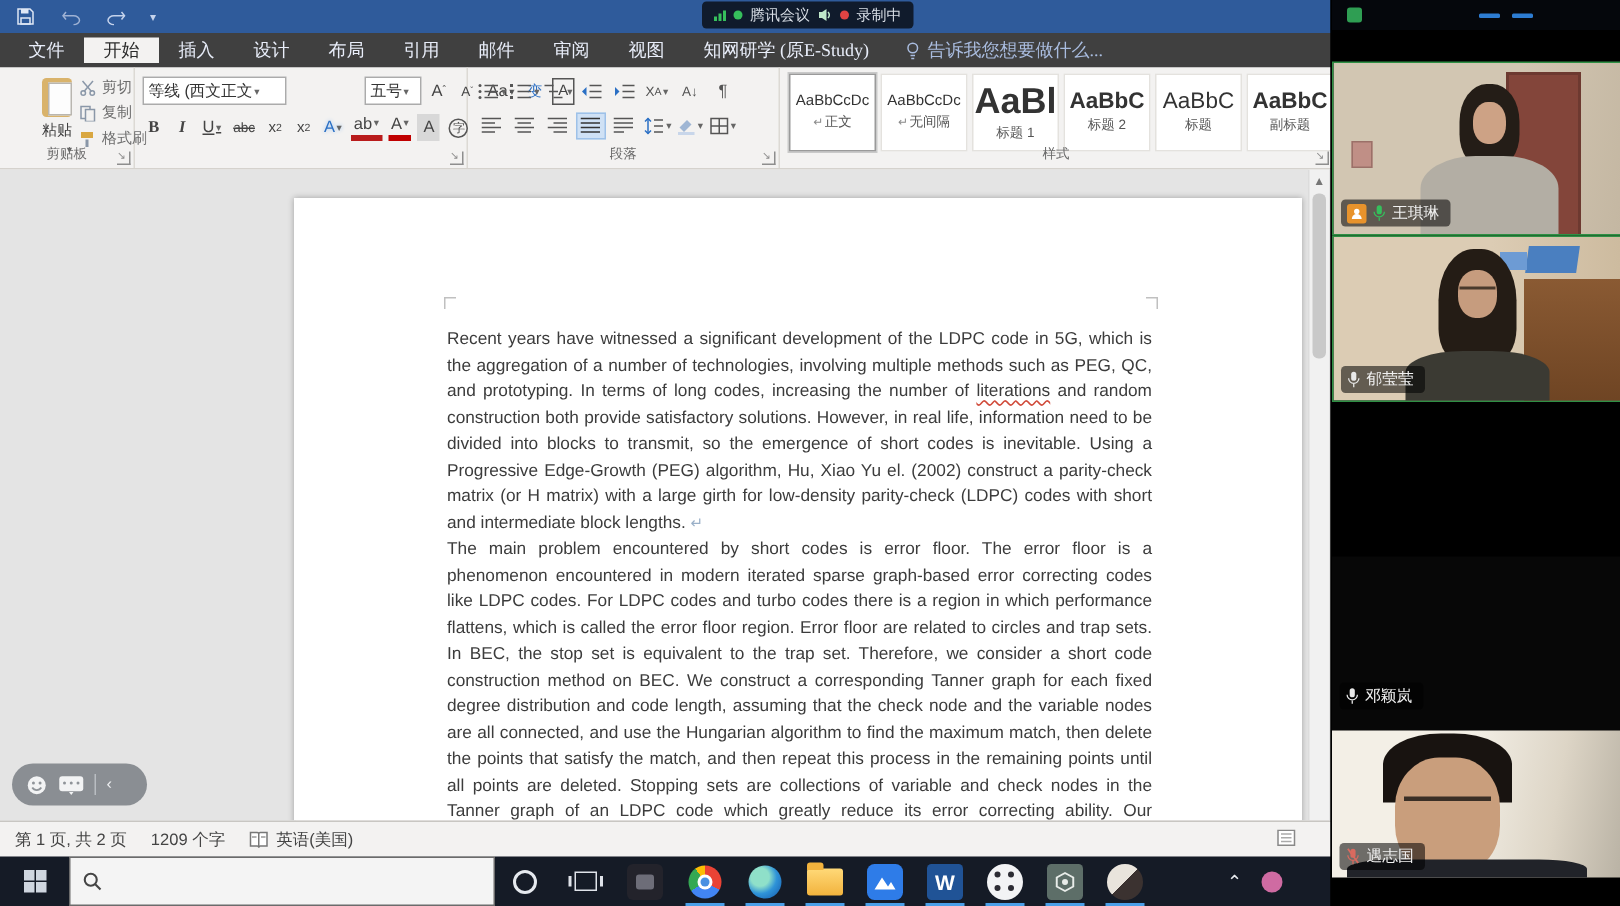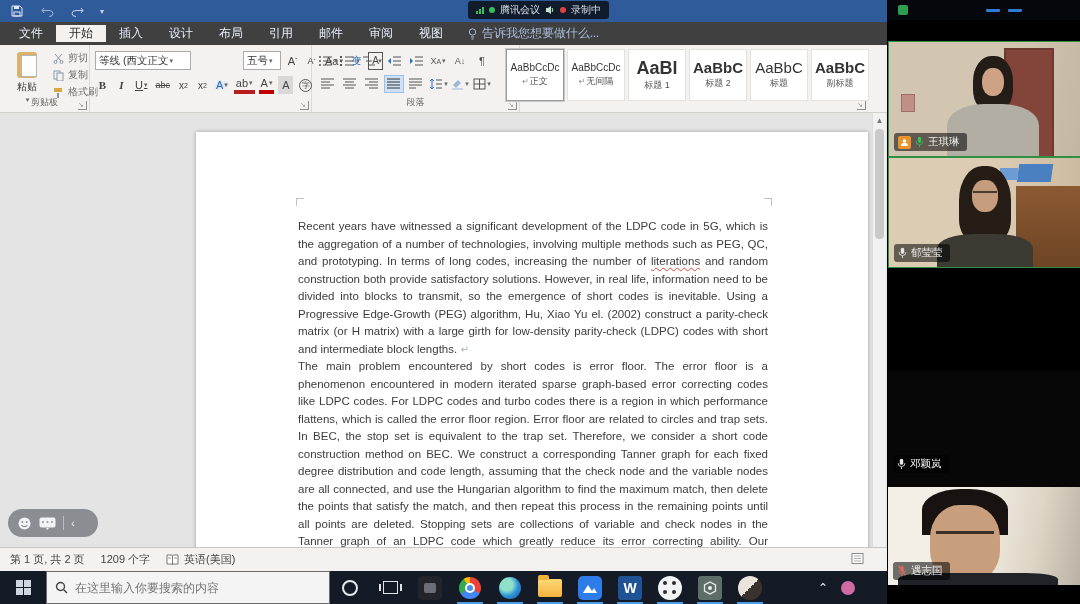--- a/index.html
+++ b/index.html
@@ -24,21 +24,21 @@
   .tabsbar { position:absolute; left:0; top:22px; width:100%; height:23px; background:#404040; display:flex; align-items:center; padding-left:6px;font-family:Liberation Serif, serif; }
   .tab { color:#e9eefa; font-size:12px; padding:0 13px; display:flex; align-items:center; white-space:nowrap; }
   .tab.active { background:#f3f2f1; color:#2b2b2b; }
   .tellme { color:#a9bcdf; font-size:12px; display:flex; align-items:center; gap:5px; padding:0 12px; white-space:nowrap; }
 
   .ribbon { position:absolute; left:0; top:45px; width:100%; height:68px; background:#f3f2f1; border-bottom:1px solid #d5d2cd; }
   .rgroup { position:absolute; top:0; height:100%; border-right:1px solid #dcd9d4; }
   .glabel { position:absolute; bottom:3px; left:0; width:100%; text-align:center; font-size:9px; color:#6a6a6a; }
   .launcher { position:absolute; right:2px; bottom:2px; width:9px; height:9px; border-right:1px solid #8e8e8e; border-bottom:1px solid #8e8e8e; color:#8e8e8e; font-size:7px; line-height:7px; }
 
-  .paste-btn { position:absolute; left:5px; top:4px; width:44px; height:56px; display:flex; flex-direction:column; align-items:center; justify-content:flex-start; gap:2px; border:1px solid transparent; }
+  .paste-btn { position:absolute; left:5px; top:4px; width:44px; height:56px; display:flex; flex-direction:column; align-items:flex-end; justify-content:flex-start; gap:2px; border:1px solid transparent; }
   .clip-icon { width:20px; height:26px; background:#d9b36b; border-radius:3px; position:relative; margin-top:2px; }
   .clip-icon:before { content:""; position:absolute; left:4px; top:3px; width:14px; height:20px; background:#fdfdfd; border:1px solid #b9b6b0; }
   .paste-txt { font-size:10px; color:#3d3d3d; }
   .mini-col { position:absolute; left:52px; top:6px; display:flex; flex-direction:column; gap:3px; }
   .mini-btn { display:flex; align-items:center; gap:4px; font-size:10px; color:#6e6e6e; white-space:nowrap; }
   .mico { width:12px; height:12px; display:inline-flex; align-items:center; justify-content:center; }
 
   .frow { position:absolute; display:flex; align-items:center; gap:4px; }
   .fbox { background:#fff; border:1px solid #ababab; height:19px; display:flex; align-items:center; padding:0 3px; font-size:10.5px; color:#333; white-space:nowrap; }
   .fbtn { min-width:15px; height:18px; display:inline-flex; align-items:center; justify-content:center; font-size:11px; color:#444; padding:0 2px; }
@@ -210,20 +210,21 @@
     <div class="tabsbar">
       <div class="tab">文件</div>
       <div class="tab active">开始</div>
       <div class="tab">插入</div>
       <div class="tab">设计</div>
       <div class="tab">布局</div>
       <div class="tab">引用</div>
       <div class="tab">邮件</div>
       <div class="tab">审阅</div>
       <div class="tab">视图</div>
+      <div class="tab">知网研学 (原E-Study)</div>
       <div class="tellme">
         <svg width="9" height="12" viewBox="0 0 9 12">
             <circle cx="4.5" cy="4" r="3.2" fill="none" stroke="#a9bcdf"></circle>
             <line x1="3" y1="9" x2="6" y2="9" stroke="#a9bcdf"></line>
             <line x1="3.5" y1="11" x2="5.5" y2="11" stroke="#a9bcdf"></line>
           </svg>
         <span>告诉我您想要做什么...</span>
       </div>
     </div>
 
@@ -425,47 +426,48 @@
                 <line x1="1" y1="6" x2="12" y2="6" stroke="#555"></line>
                 <line x1="6.5" y1="1" x2="6.5" y2="11" stroke="#555"></line>
               </svg>
               <span class="caret">▾</span>
             </span>
         </div>
         <div class="glabel">段落</div>
         <div class="launcher">↘</div>
       </div>
 
-      <div class="rgroup" style="left:500px;width:368px;border-right:none;">
+      <div class="rgroup" style="left:520px;width:368px;border-right:none;">
         <div class="frow" style="left:6px;top:4px;gap:3px;">
           <div class="stylecard sel">
             <span class="ssample" style="font-size:10px">AaBbCcDc</span>
             <span class="sname"><i class="smark">↵</i><span>正文</span></span>
           </div>
           <div class="stylecard">
             <span class="ssample" style="font-size:10px">AaBbCcDc</span>
             <span class="sname"><i class="smark">↵</i><span>无间隔</span></span>
           </div>
           <div class="stylecard">
-            <span class="ssample" style="font-size:18px;font-weight:bold">AaBl</span>
+            <span class="ssample" style="font-size:24px;font-weight:bold">AaBl</span>
             <span class="sname"><span>标题 1</span></span>
           </div>
           <div class="stylecard">
             <span class="ssample" style="font-size:15px;font-weight:bold">AaBbC</span>
             <span class="sname"><span>标题 2</span></span>
           </div>
           <div class="stylecard">
             <span class="ssample" style="font-size:15px">AaBbC</span>
             <span class="sname"><span>标题</span></span>
           </div>
           <div class="stylecard">
             <span class="ssample" style="font-size:15px;font-weight:bold">AaBbC</span>
             <span class="sname"><span>副标题</span></span>
           </div>
         </div>
+        <div class="glabel">样式</div>
         <div class="launcher">↘</div>
       </div>
     </div>
 
     <div class="docarea">
       <div class="page">
         <div class="croptl"></div>
         <div class="croptr"></div>
         <div class="doctext">
           <p><span>Recent years have witnessed a significant development of the LDPC code in 5G, which is the aggregation of a number of technologies, involving multiple methods such as PEG, QC, and prototyping. In terms of long codes, increasing the number of </span><span class="typo">literations</span><span> and random construction both provide satisfactory solutions. However, in real life, information need to be divided into blocks to transmit, so the emergence of short codes is inevitable. Using a Progressive Edge-Growth (PEG) algorithm, Hu, Xiao Yu el. (2002) construct a parity-check matrix (or H matrix) with a large girth for low-density parity-check (LDPC) codes with short and intermediate block lengths. </span><span class="pmark">↵</span></p>
@@ -526,21 +528,20 @@
           <i></i>
           <i></i>
           <i></i>
         </span>
     </div>
     <div class="tb-search">
       <svg width="13" height="13" viewBox="0 0 13 13">
           <circle cx="5.5" cy="5.5" r="4" fill="none" stroke="#444" stroke-width="1.4"></circle>
           <line x1="8.5" y1="8.5" x2="12" y2="12" stroke="#444" stroke-width="1.4"></line>
         </svg>
-      <input type="text" readonly="" placeholder="在这里输入你要搜索的内容" style="">
     </div>
     <div class="tb-ico">
         <span class="cortana"></span>
       </div>
     <div class="tb-ico">
         <span class="taskview"></span>
       </div>
     <div class="tb-ico">
         <span class="darkapp"></span>
       </div>

